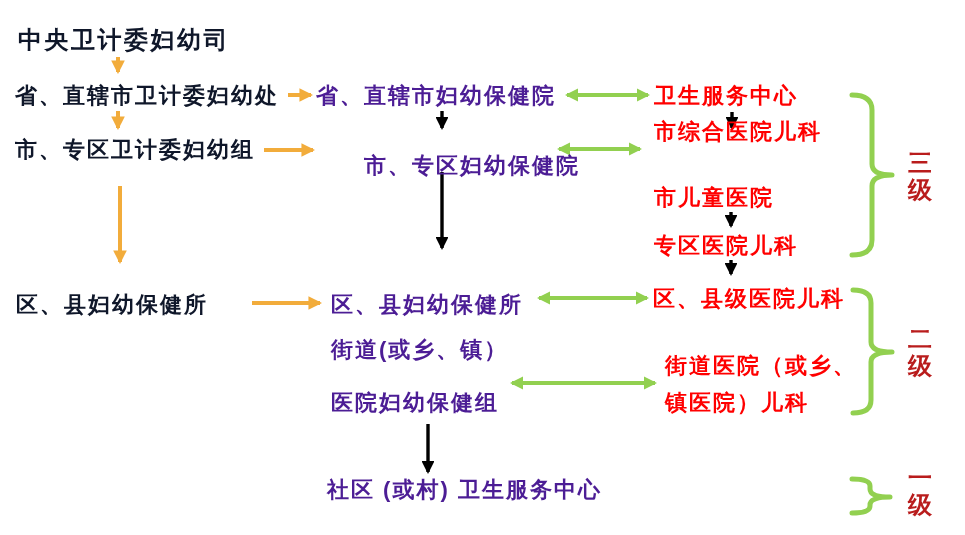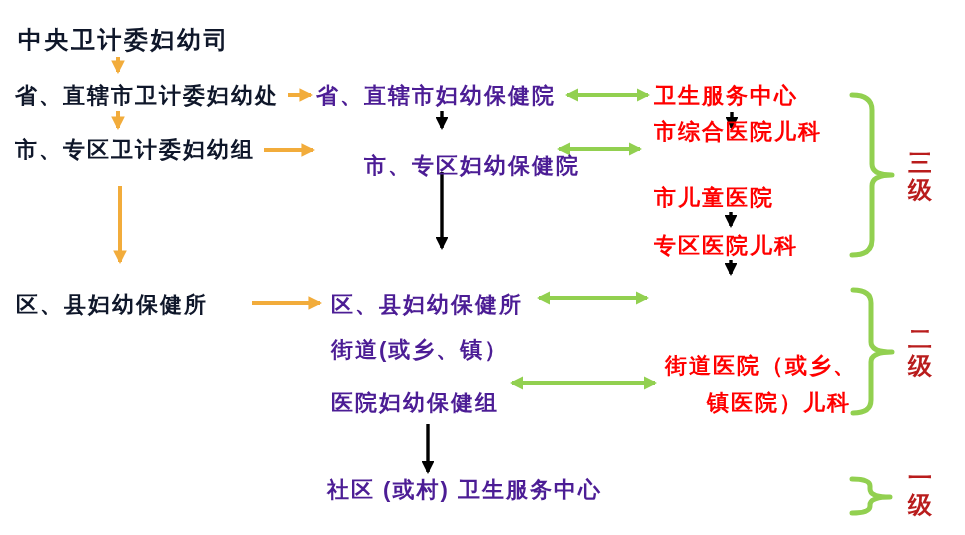--- a/index.html
+++ b/index.html
@@ -88,20 +88,21 @@
   <div class="node health" style="left:321px;top:154px;margin-left:43px;">市、专区妇幼保健院</div>
   <div class="node health" style="left:331px;top:338px;">街道(或乡、镇）</div>
   <div class="node health" style="left:331px;top:293px;">区、县妇幼保健所</div>
   <div class="node health" style="left:331px;top:391px;">医院妇幼保健组</div>
   <div class="node health" style="left:327px;top:478px;">社区 (或村) 卫生服务中心</div>
 
   <div class="node hosp" style="left:654px;top:84px;">卫生服务中心</div>
   <div class="node hosp" style="left:654px;top:120px;">市综合医院儿科</div>
   <div class="node hosp" style="left:654px;top:186px;">市儿童医院</div>
   <div class="node hosp" style="left:654px;top:234px;">专区医院儿科</div>
+  <div class="node hosp" style="left:653px;top:287px;">区、县级医院儿科</div>
   <div class="node hosp" style="left:665px;top:354px;">街道医院（或乡、</div>
-  <div class="node hosp" style="left:665px;top:391px;margin-left:42px;">镇医院）儿科</div>
+  <div class="node hosp" style="left:665px;top:391px;">镇医院）儿科</div>
 
   <div class="level" style="left:905px;top:149px;">三级</div>
   <div class="level" style="left:905px;top:325px;">二级</div>
   <div class="level" style="left:905px;top:464px;">一级</div>
 
 </div>
 
 </body></html>

